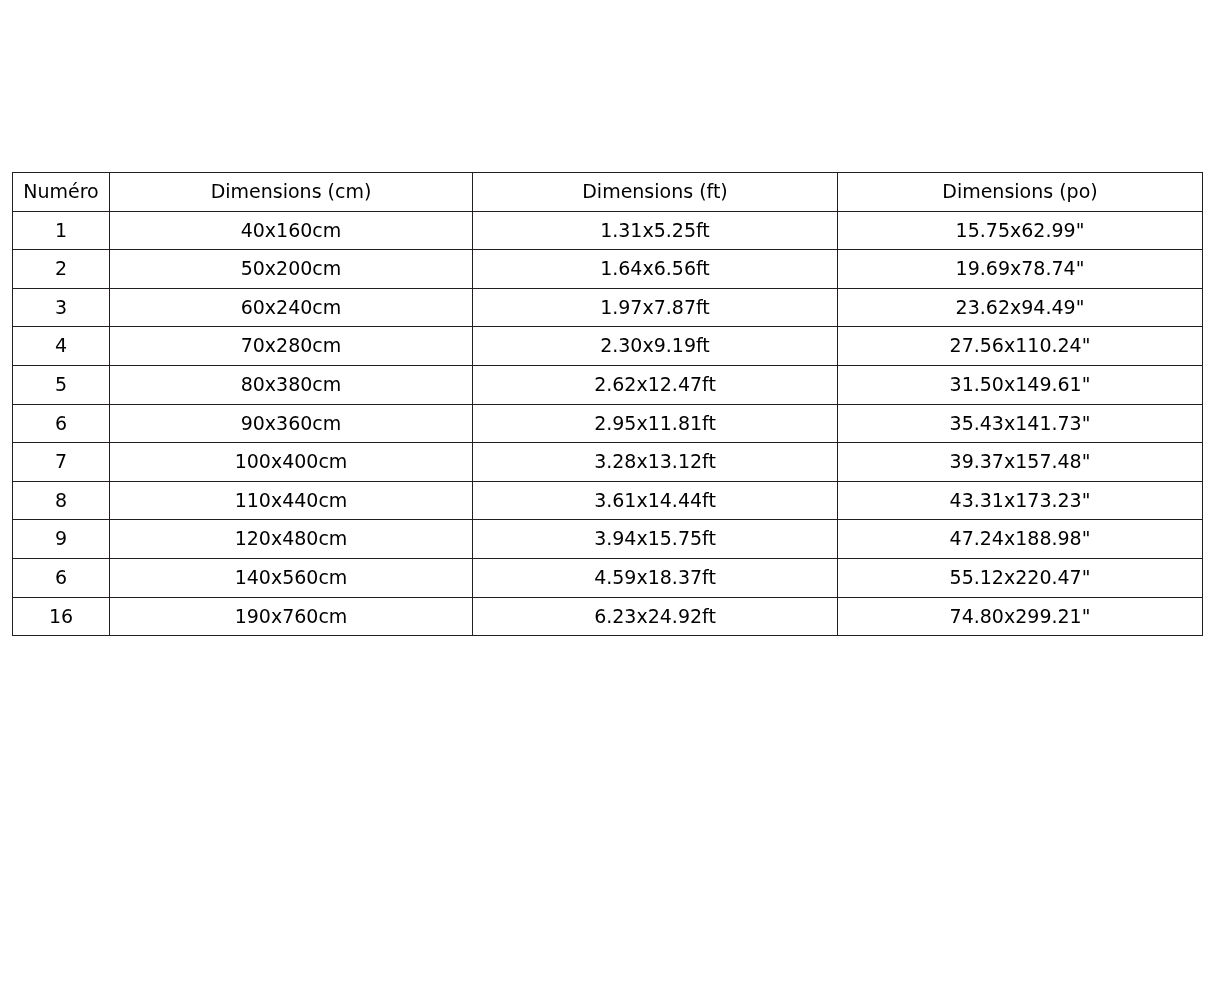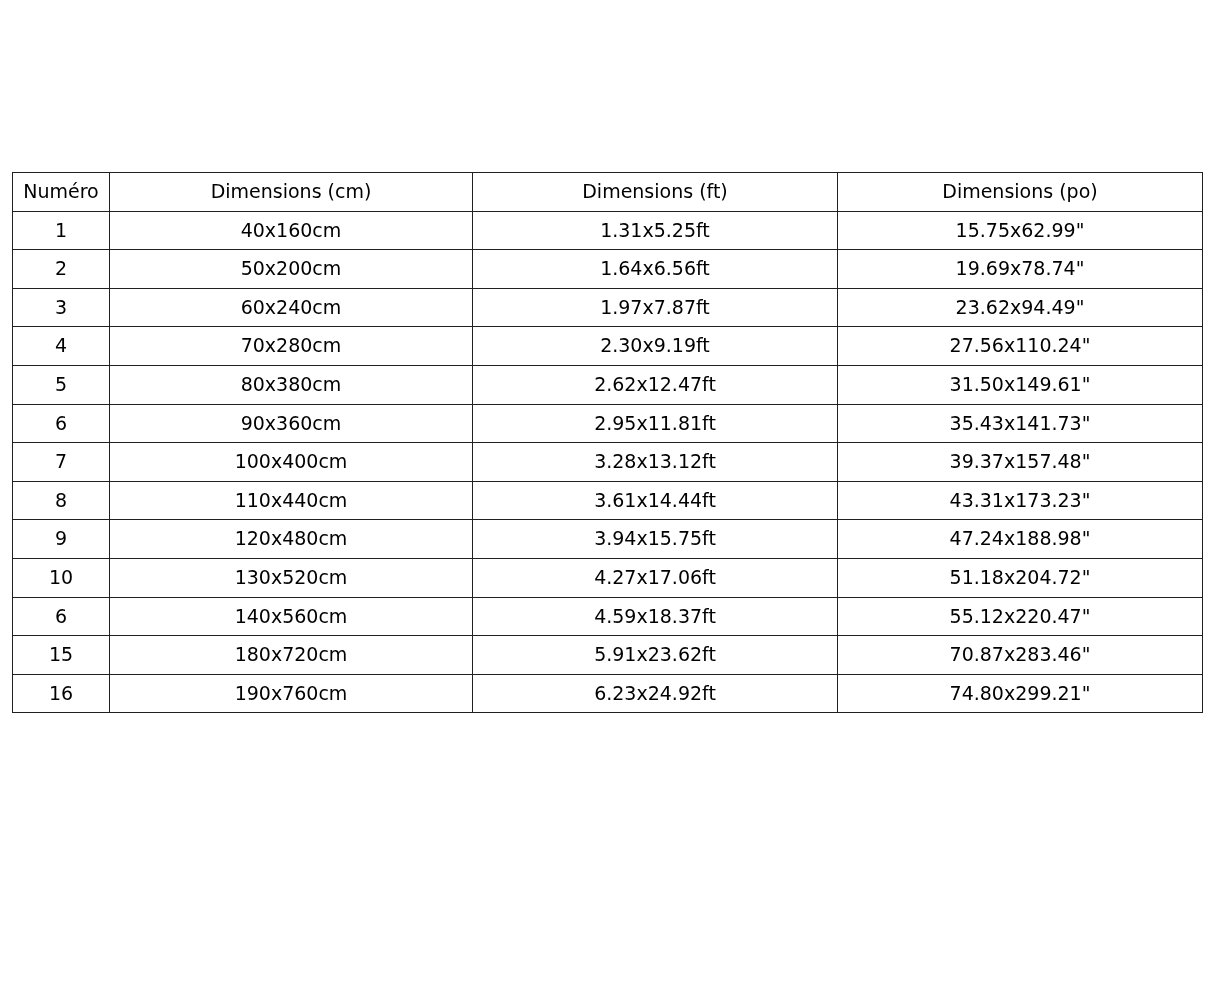--- a/index.html
+++ b/index.html
@@ -123,36 +123,24 @@
           <td>3.61x14.44ft</td>
           <td>43.31x173.23"</td>
         </tr>
         <tr>
           <td>9</td>
           <td>120x480cm</td>
           <td>3.94x15.75ft</td>
           <td>47.24x188.98"</td>
         </tr>
         <tr>
-          <td>10</td>
-          <td>130x520cm</td>
-          <td>4.27x17.06ft</td>
-          <td>51.18x204.72"</td>
-        </tr>
-        <tr>
           <td>6</td>
           <td>140x560cm</td>
           <td>4.59x18.37ft</td>
           <td>55.12x220.47"</td>
-        </tr>
-        <tr>
-          <td>15</td>
-          <td>180x720cm</td>
-          <td>5.91x23.62ft</td>
-          <td>70.87x283.46"</td>
         </tr>
         <tr>
           <td>16</td>
           <td>190x760cm</td>
           <td>6.23x24.92ft</td>
           <td>74.80x299.21"</td>
         </tr>
       </tbody>
     </table>
   </div>

